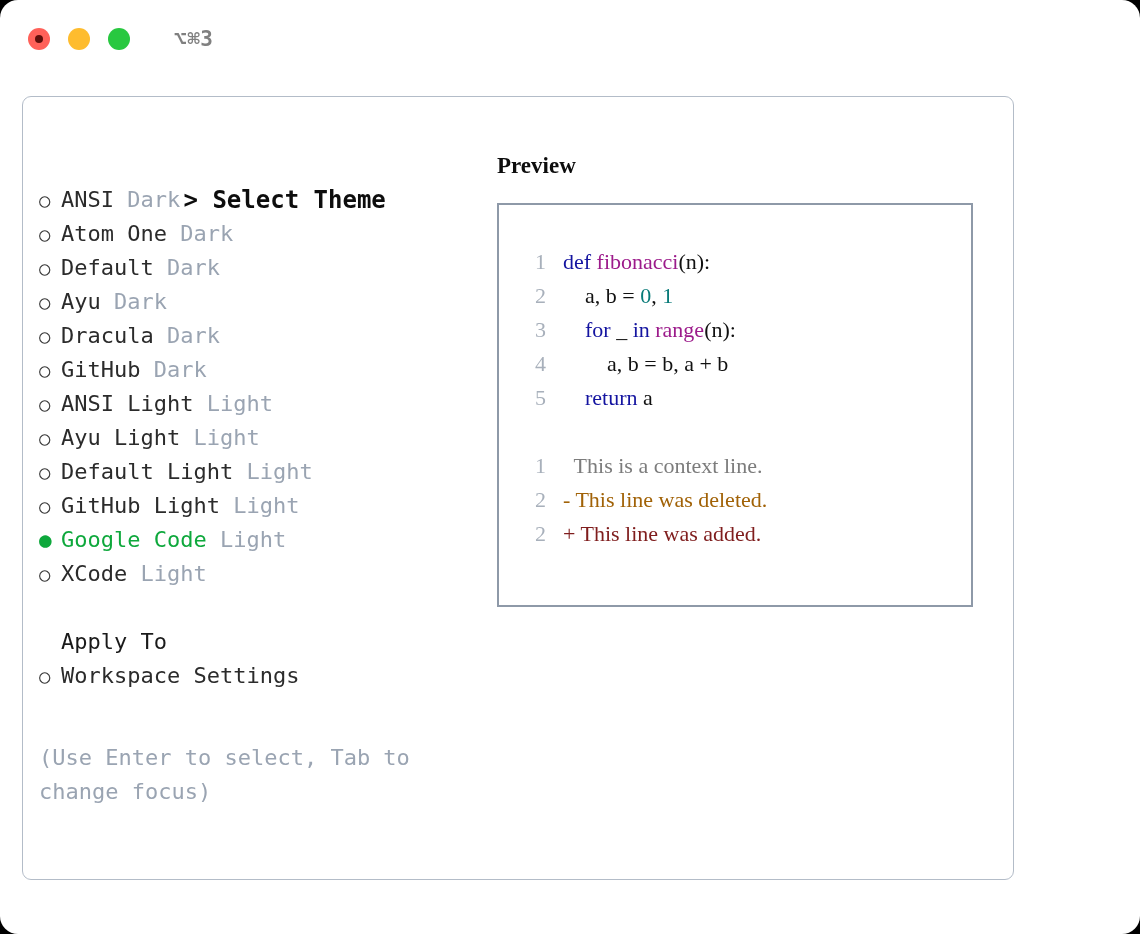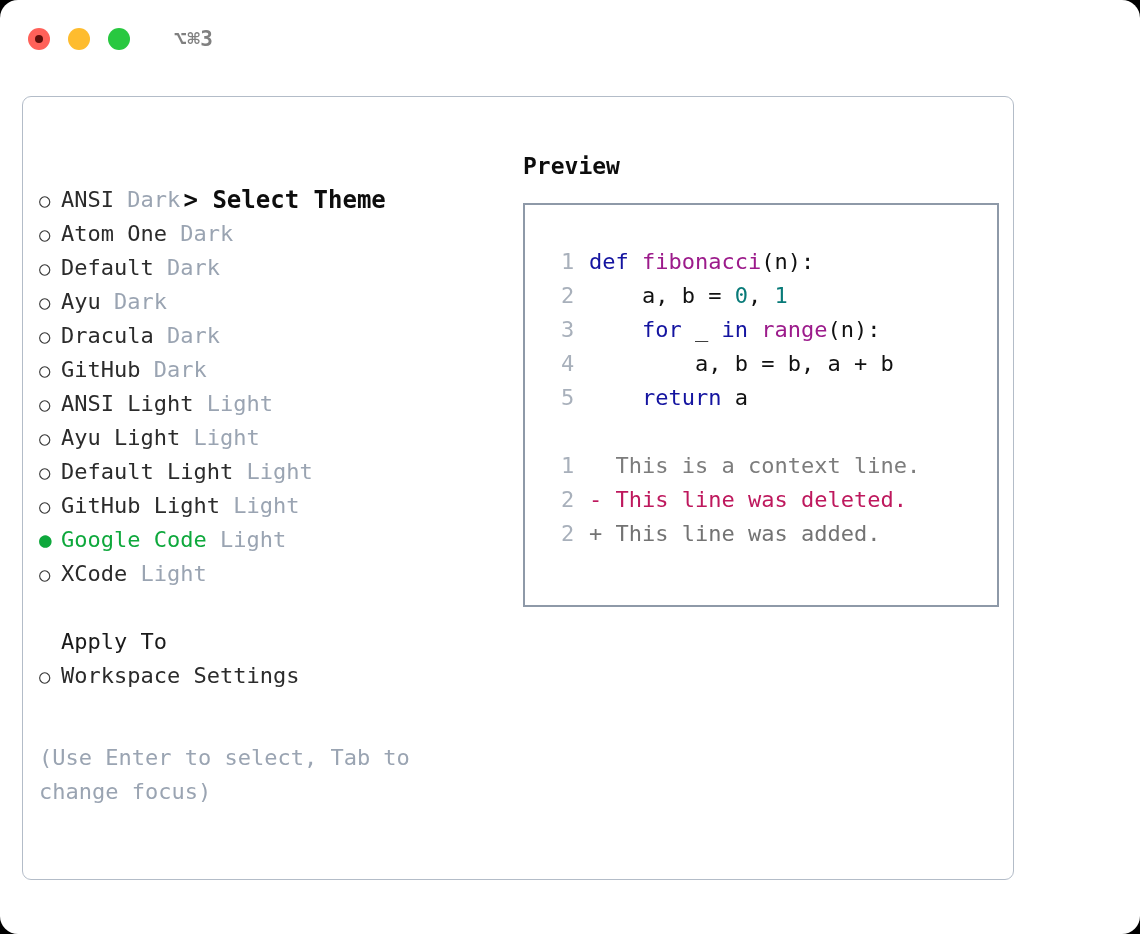--- a/index.html
+++ b/index.html
@@ -142,23 +142,24 @@
     font-size: 22px;
     line-height: 34px;
     color: #9aa4b2;
     width: 420px;
     white-space: pre-wrap;
   }
 
   
   #right-col {
     position: absolute;
-    left: 500px;
+    left: 474px;
     top: 52px;
     width: 500px;
+    font-family: Liberation Serif, serif;
   }
   #preview-title {
     font-size: 23px;
     font-weight: bold;
     color: #0d0d0d;
     line-height: 34px;
     height: 34px;
   }
   #preview-box {
     margin-top: 20px;
@@ -181,22 +182,22 @@
     width: 28px;
     color: #a8b0bb;
   }
   .blank-line { height: 34px; }
 
   .k-kw   { color: #1414a0; }       
   .k-fn   { color: #9c1b8b; }       
   .k-num  { color: #087a78; }       
   .k-pl   { color: #111111; }       
   .d-ctx  { color: #7c7c7c; }       
-  .d-del  { color: #be185d; margin-top: 44px; }       
-  .d-add  { color: #737373; }       
+  .d-del  { color: #a16207; margin-top: 44px; }       
+  .d-add  { color: #7f1d1d; }       
 </style>
 </head>
 <body>
 
 <div id="window">
 
   <div id="titlebar">
     <div class="traffic red"></div>
     <div class="traffic amber"></div>
     <div class="traffic green"></div>

